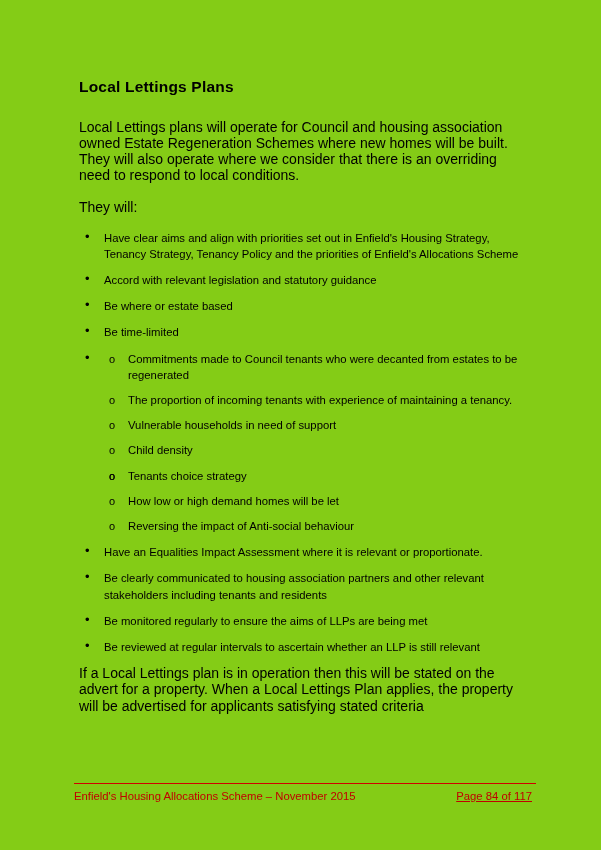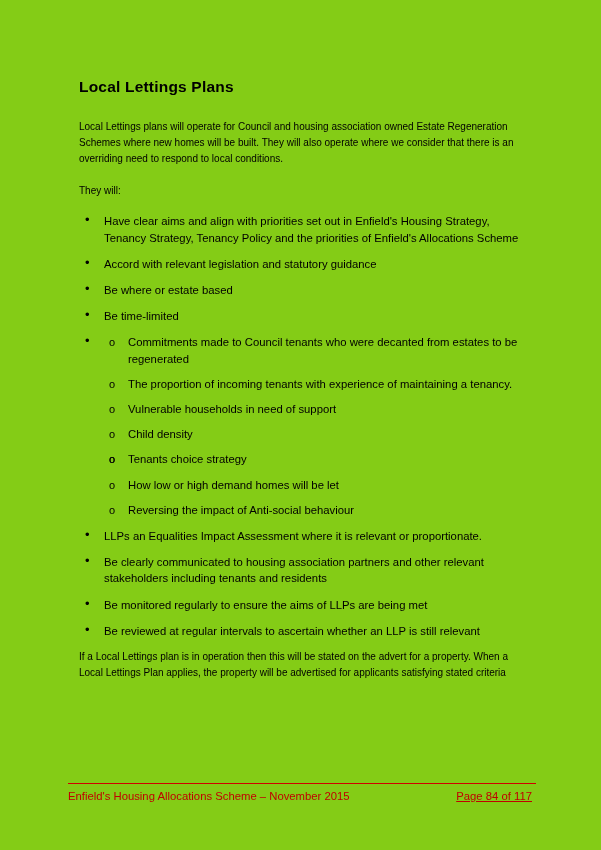--- a/index.html
+++ b/index.html
@@ -24,21 +24,21 @@
     width: 452px;
   }
   .doc-title {
     font-size: 15.5px;
     font-weight: bold;
     letter-spacing: 0.2px;
     margin: 0 0 22px 0;
     line-height: 1.2;
   }
   .para {
-    font-size: 10px;
+    font-size: 14px;
     line-height: 16.2px;
     margin: 0 0 16px 0;
   }
   .para.tight {
     margin-bottom: 14px;
   }
   ul.level1 {
     list-style: none;
     margin: 0;
     padding: 0;
@@ -76,21 +76,21 @@
     font-size: 11px;
     line-height: 16.2px;
   }
   .sublist-wrap {
     margin-left: -0px;
   }
   .closing {
   }
   .footer {
     position: absolute;
-    left: 68px;
+    left: 74px;
     right: 65px;
     bottom: 48px;
     text-align: right;
   }
   .footer-rule {
     border: none;
     border-top: 1px solid #d00000;
     margin: 0 0 6px 0;
     height: 0;
   }
@@ -166,21 +166,21 @@
             </li>
             <li>
               <span class="bullet-o">o</span>
               <span>Reversing the impact of Anti-social behaviour</span>
             </li>
           </ul>
         </div>
       </li>
       <li>
         <span class="bullet">•</span>
-        <span>LLPs an Equalities Impact Assessment where it is relevant or proportionate.</span>
+        <span>Have an Equalities Impact Assessment where it is relevant or proportionate.</span>
       </li>
       <li>
         <span class="bullet">•</span>
         <span>Be clearly communicated to housing association partners and other relevant stakeholders including tenants and residents</span>
       </li>
       <li>
         <span class="bullet">•</span>
         <span>Be monitored regularly to ensure the aims of LLPs are being met</span>
       </li>
       <li>

